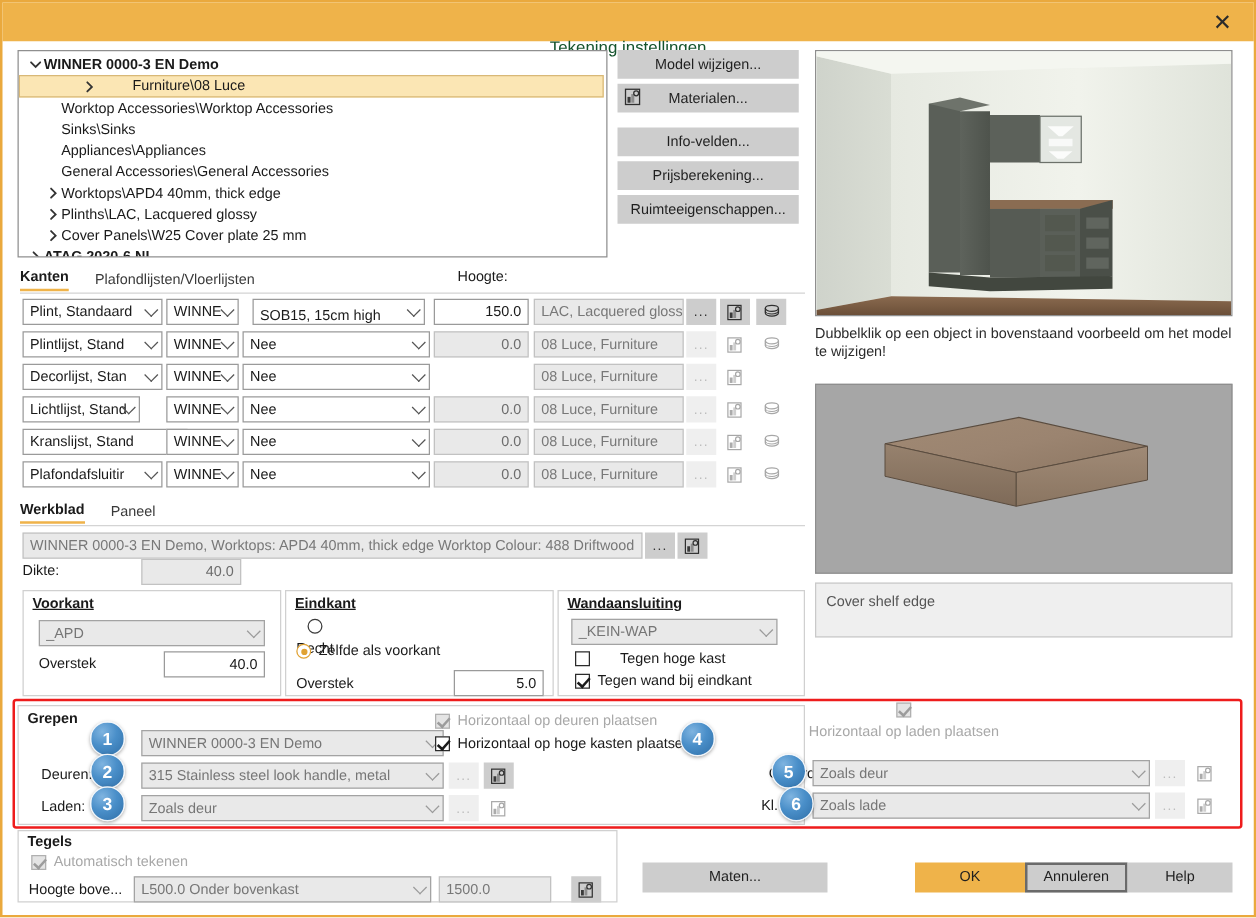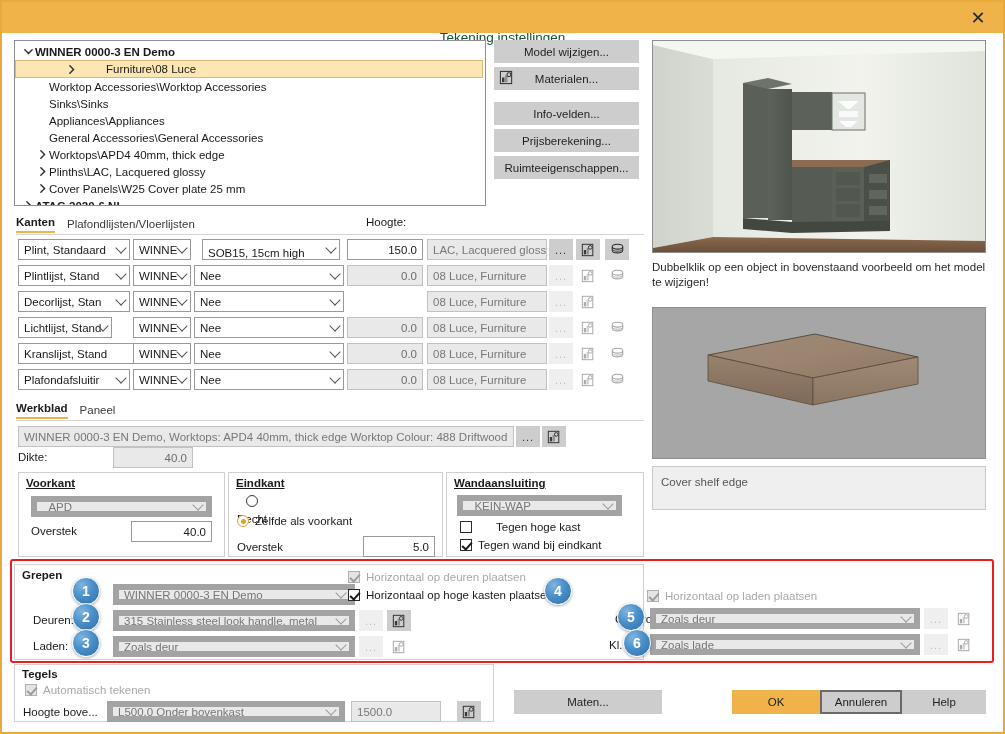--- a/index.html
+++ b/index.html
@@ -30,21 +30,21 @@
     display:flex; align-items:center; justify-content:center;
     font-size:18px; color:#2b2b2b; cursor:pointer; line-height:1;
   }
   
   .select{
     position:relative; background:#fff; border:1px solid #9a9a9a;
     height:21px; display:flex; align-items:center;
     padding:0 18px 0 5px; font-size:11.5px; color:#1a1a1a;
     white-space:nowrap; overflow:hidden; cursor:pointer;
   }
-  .select.dis{ background:#e9e9e9; border:6px solid #a3a3a3; color:#767676; }
+  .select.dis{ background:#e9e9e9; border:1px solid #a3a3a3; color:#767676; }
   .select .chev{
     position:absolute; right:3px; top:50%; width:9px; height:9px;
     margin-top:-6px;
   }
   .select .chev:after{
     content:""; position:absolute; left:0; top:0;
     width:7px; height:7px; border-left:1.6px solid #555; border-bottom:1.6px solid #555;
     transform:rotate(-45deg);
   }
   .select.dis .chev:after{ border-color:#9b9b9b; }
@@ -108,21 +108,21 @@
   .tnode.bold{ font-weight:bold; }
   .twist{ width:14px; flex:none; display:flex; align-items:center; justify-content:center; color:#3a3a3a; }
   .twist svg{ display:block; }
   .tindent{ width:14px; flex:none; }
   
   .rbtns{ position:absolute; left:492px; top:38px; width:145px; }
   .rbtns .btn{ width:145px; height:23px; margin-bottom:4px; position:relative; }
   .rbtns .btn .bi{ position:absolute; left:5px; top:3px; }
   .gap{ height:8px; }
   
-  .tabs{ display:flex; gap:12px; align-items:flex-end; font-size:11.5px; }
+  .tabs{ display:flex; gap:21px; align-items:flex-end; font-size:11.5px; }
   .tab{ padding-bottom:3px; cursor:pointer; color:#3a3a3a; }
   .tab.active{ font-weight:bold; color:#1a1a1a; border-bottom:2.5px solid #efb34a; }
   .sep{ border-top:1px solid #d4d4d4; }
   
   .group{ border:1px solid #d0d0d0; background:#fff; position:absolute; }
   .group .gtitle{ font-weight:bold; font-size:11.5px; text-decoration:underline; }
   
   .badge{
     position:absolute; width:28px; height:28px; border-radius:50%;
     background:radial-gradient(circle at 34% 28%, #7fb4e0 0%, #4a8fc9 45%, #2f6fa8 100%);
@@ -545,21 +545,21 @@
     <div class="cbrow dim" style="position:absolute;left:333px;top:6px;">
       <span class="chk on dis"></span>
       <span>Horizontaal op deuren plaatsen</span>
     </div>
     <div class="cbrow" style="position:absolute;left:333px;top:24px;">
       <span class="chk on"></span>
       <span>Horizontaal op hoge kasten plaatsen</span>
     </div>
   </div>
 
-  <div class="cbrow dim" style="position:absolute;left:645px;top:588px;">
+  <div class="cbrow dim" style="position:absolute;left:645px;top:560px;flex-direction:column;">
     <span class="chk on dis"></span>
     <span>Horizontaal op laden plaatsen</span>
   </div>
 
   <div style="position:absolute;left:613px;top:611px;font-size:11.5px;">Glasfronten:</div>
   <div class="select dis" style="position:absolute;left:648px;top:606px;width:270px;">
     <span>Zoals deur</span>
     <span class="chev"></span>
   </div>
   <div class="ellipsis-btn dis" style="position:absolute;left:922px;top:606px;">...</div>

